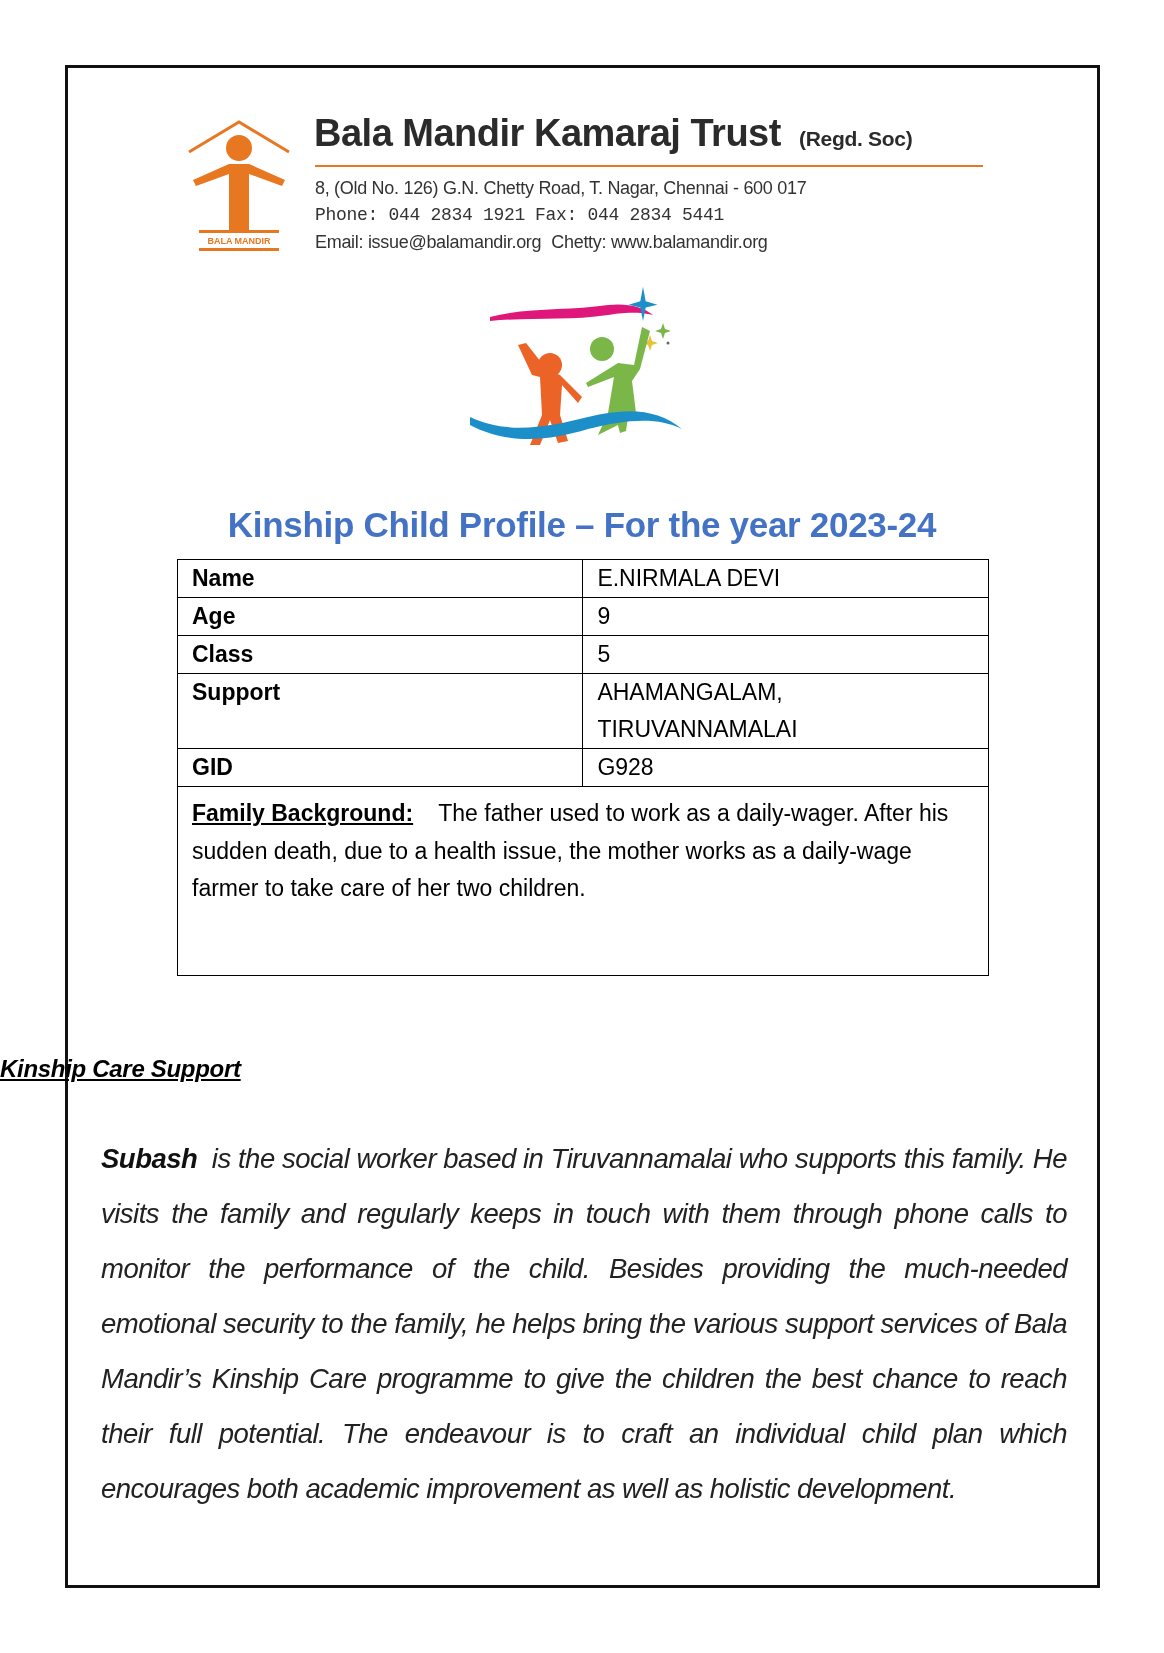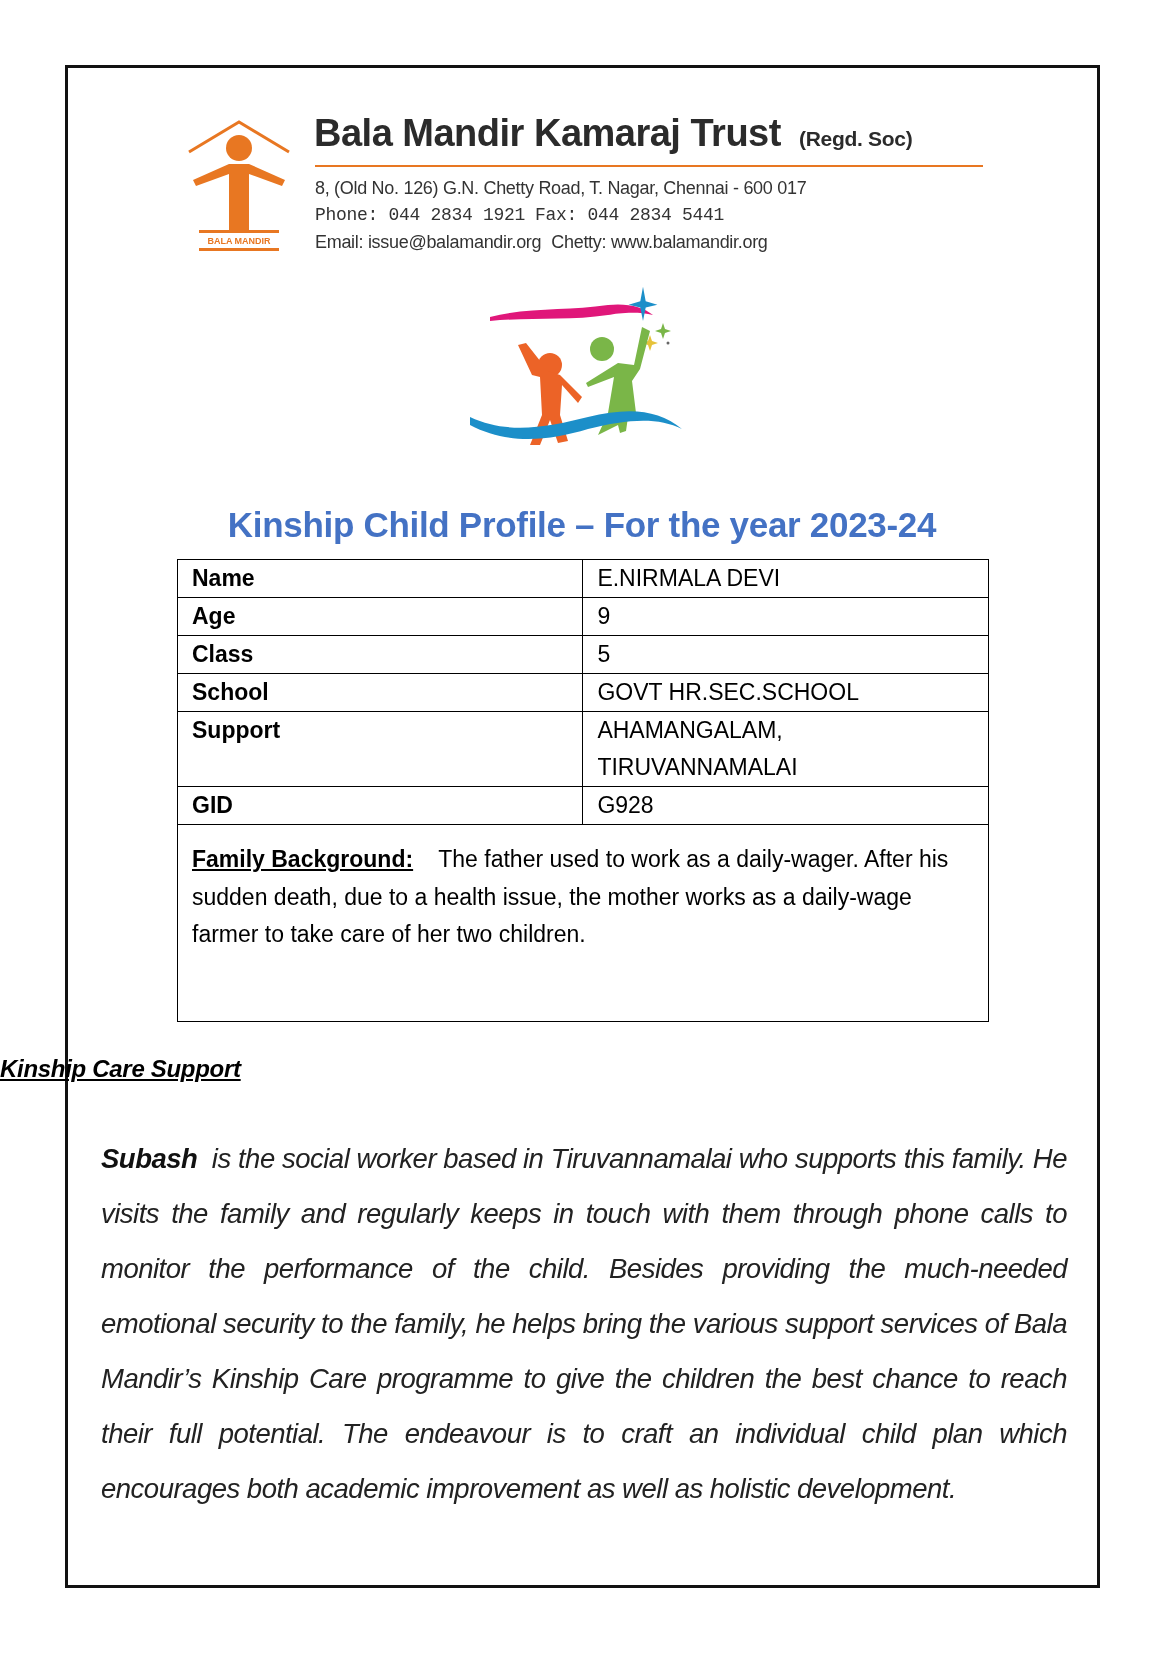--- a/index.html
+++ b/index.html
@@ -38,21 +38,21 @@
     position: absolute; left: 177px; top: 559px; width: 812px;
     border-collapse: collapse; font-family: "Liberation Sans", sans-serif;
     font-size: 23px; color: #000; border-radius: 16px;
   }
   table.profile td {
     border: 1.5px solid #000; padding: 0 14px; height: 36px; vertical-align: top;
     line-height: 37px;
   }
   table.profile td.label { width: 377px; font-weight: bold; }
   table.profile td.value { width: 377px; }
-  table.profile td.family { height: 180px; padding-top: 16px; line-height: 37.5px; }
+  table.profile td.family { height: 180px; padding-top: 8px; line-height: 37.5px; }
   .fb-label { font-weight: bold; text-decoration: underline; }
 
   .support-heading {
     position: absolute; left: 0; width: 1164px; top: 1055px; text-align: left;
     font-family: "Liberation Sans", sans-serif; font-weight: bold; font-size: 24px;
     color: #000; text-decoration: underline; letter-spacing: -0.3px; font-style: italic;
   }
   .support-para {
     position: absolute; left: 101px; width: 966px; top: 1131px;
     font-family: "Liberation Sans", sans-serif; font-style: italic; font-size: 27.5px;
@@ -111,24 +111,20 @@
     </tr>
     <tr>
       <td class="label">Age</td>
       <td class="value">9</td>
     </tr>
     <tr>
       <td class="label">Class</td>
       <td class="value">5</td>
     </tr>
     <tr>
-      <td class="label">School</td>
-      <td class="value">GOVT HR.SEC.SCHOOL</td>
-    </tr>
-    <tr>
       <td class="label" style="height:70px">Support</td>
       <td class="value" style="height:70px">AHAMANGALAM, TIRUVANNAMALAI</td>
     </tr>
     <tr>
       <td class="label">GID</td>
       <td class="value">G928</td>
     </tr>
     <tr>
       <td class="family" colspan="2"><span class="fb-label">Family Background:</span>&nbsp;&nbsp;&nbsp; <span>The father used to work as a daily-wager. After his sudden death, due to a health issue, the mother works as a daily-wage farmer to take care of her two children.</span></td>
     </tr>

